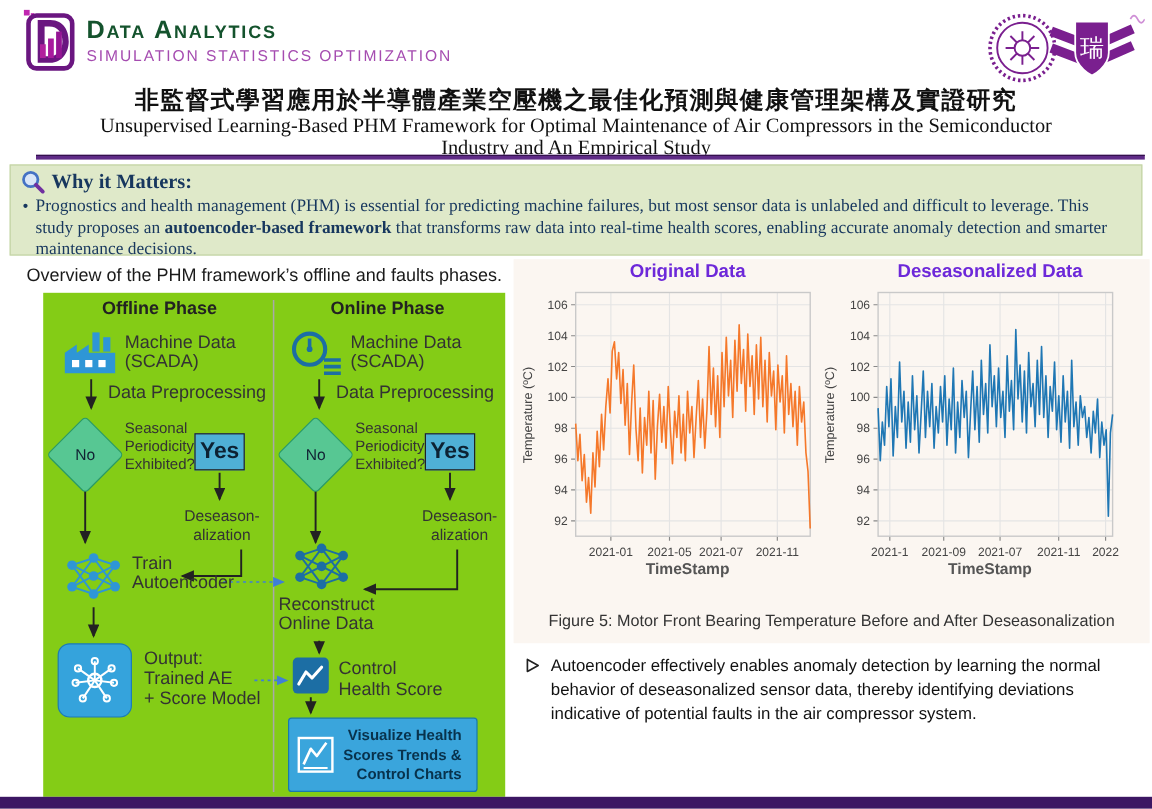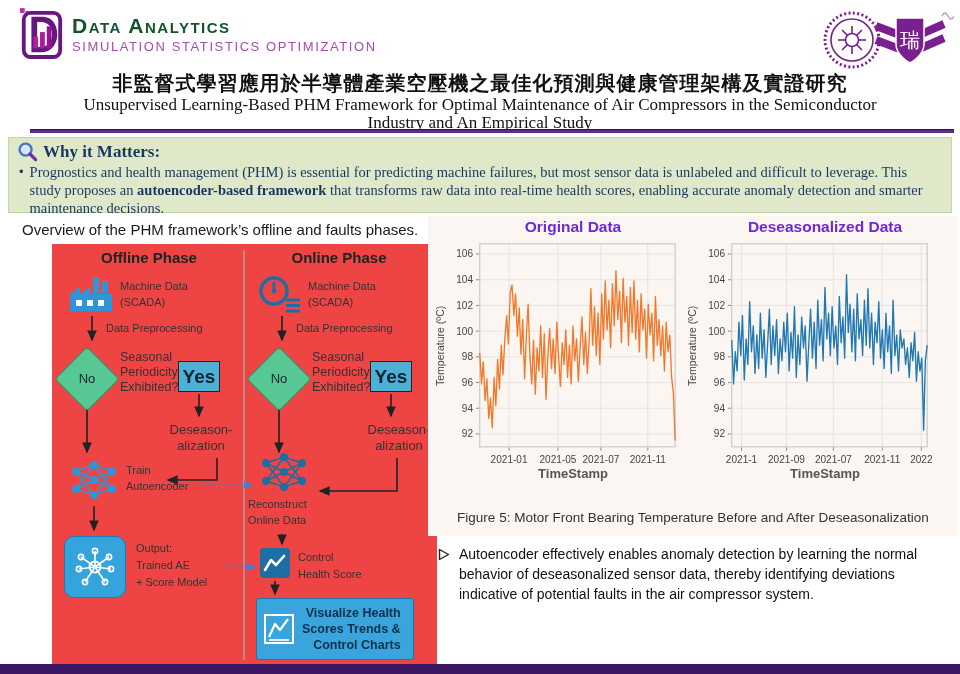--- a/index.html
+++ b/index.html
@@ -21,22 +21,22 @@
   .why { position:absolute; left:8px; top:137px; width:944px; height:76px; background:#dfe9c9; border:1px solid #c4d4a6; padding:3px 10px 0 8px; }
   .why-head { display:flex; align-items:center; gap:5px; }
   .why-head span { font-family:"Liberation Serif", serif; font-weight:bold; font-size:17px; color:#17375e; }
   .why-row { display:flex; gap:6px; margin-top:1px; }
   .why-bullet { color:#17375e; font-size:13px; line-height:18px; padding-left:2px; }
   .why-body { width:912px; font-family:"Liberation Serif", serif; font-size:14.5px; line-height:18px; color:#17375e; }
   .why-body b { font-weight:bold; }
 
   
   .overview-caption { position:absolute; left:22px; top:221px; font-size:15px; color:#1a1a1a; }
-  .flow { position:absolute; left:52px; top:244px; width:385px; height:420px; background:#ef4444; }
-  .flow .lbl { position:absolute; font-size:11px; color:#333; line-height:16px; }
+  .flow { position:absolute; left:36px; top:244px; width:385px; height:420px; background:#84cc16; }
+  .flow .lbl { position:absolute; font-size:15px; color:#333; line-height:16px; }
   .flow .phase-h { position:absolute; top:5px; width:170px; text-align:center; font-weight:bold; font-size:15px; color:#222; }
   .flow-overlay { position:absolute; left:0; top:0; }
   .diamond { position:absolute; width:46px; height:46px; transform:rotate(45deg); background:#57c793; border:1.5px solid #2a9a66; border-radius:4px; }
   .no-lbl { position:absolute; width:40px; text-align:center; font-size:13px; color:#123; }
   .yes-box { position:absolute; width:42px; height:31px; background:#4fb0d6; border:1.5px solid #222; display:flex; align-items:center; justify-content:center; font-size:19px; font-weight:bold; color:#0d2233; }
   .deseason { position:absolute; width:74px; text-align:center; font-size:13px; color:#333; line-height:16px; }
   .out-box { position:absolute; left:12px; top:292px; width:62px; height:62px; background:#35a3dc; border:1.5px solid #1c7bb5; border-radius:10px; display:flex; align-items:center; justify-content:center; }
   .compute-box { position:absolute; left:208px; top:304px; width:30px; height:30px; background:#1c6ea4; border-radius:4px; display:flex; align-items:center; justify-content:center; }
   .viz-box { position:absolute; left:204px; top:354px; width:158px; height:62px; background:#3aa5dc; border:1.5px solid #1779ad; border-radius:3px; display:flex; align-items:center; gap:7px; padding:0 6px; }
   .viz-box .viz-text { font-size:12.5px; line-height:16px; color:#08324c; font-weight:bold;text-align:right; }

